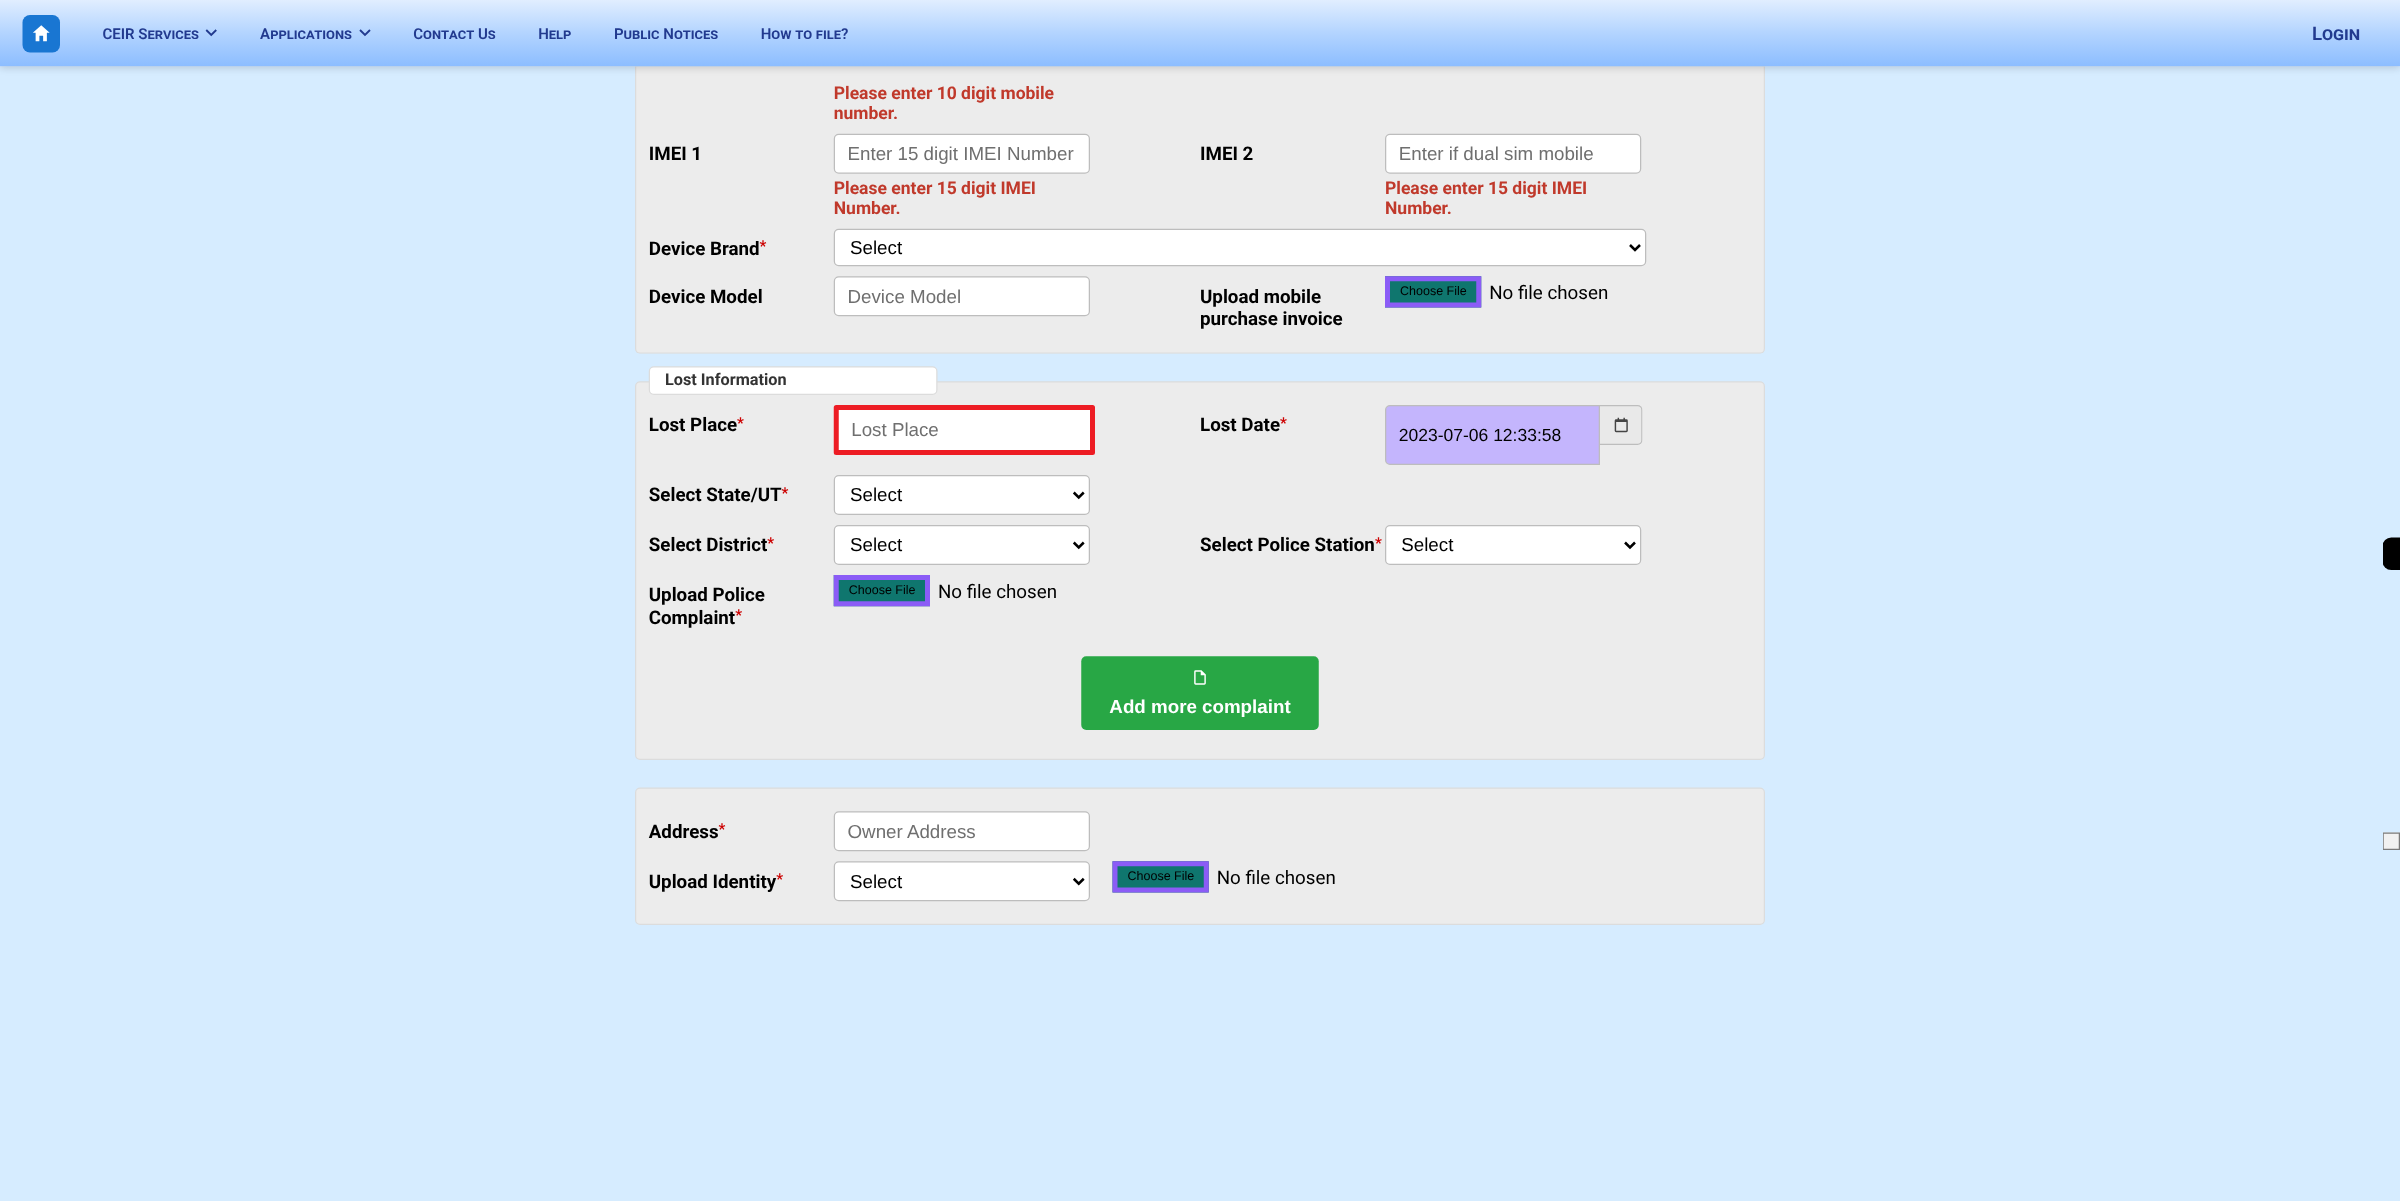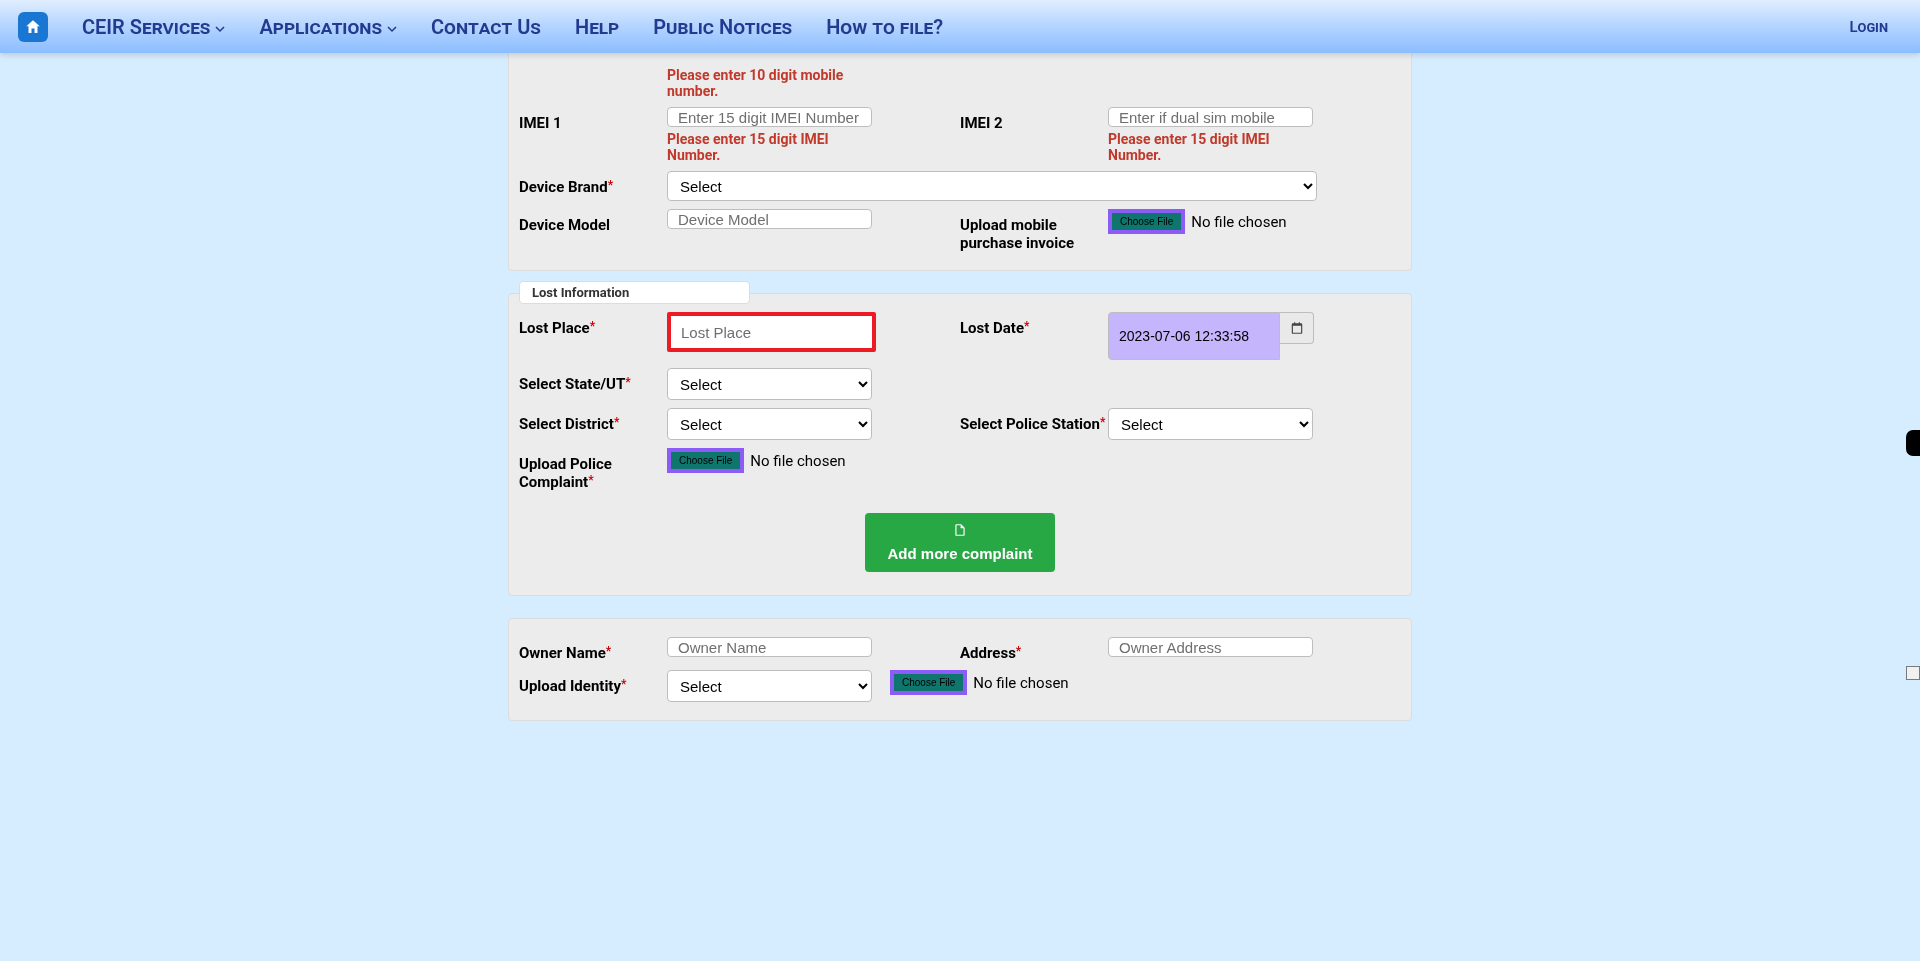--- a/index.html
+++ b/index.html
@@ -22,21 +22,21 @@
   display: flex; align-items: center; justify-content: center;
   margin-right: 34px;
   cursor: pointer;
 }
 .navbar .home-btn svg { width: 18px; height: 18px; fill: #fff; }
 .nav-items { display: flex; gap: 34px; flex: 1; }
 .nav-item {
   color: #223a8f;
   font-variant: small-caps;
   font-weight: 600;
-  font-size: 20px;
+  font-size: 12px;
   cursor: pointer;
   display: flex; align-items: center; gap: 5px;
 }
 .nav-item .chev { display: inline-block; }
 .login { color: #223a8f; font-variant: small-caps; font-weight: 600; font-size: 15px; cursor: pointer; margin-right: 14px; }
 
 .page-bg {
   background: #d6ecff;
   min-height: calc(100vh - 53px);
   display: flex;
@@ -72,21 +72,21 @@
   min-width: 148px;
   padding-top: 7px;
   font-weight: 700;
   font-size: 15px;
   color: #000;
 }
 .req { color: #c00; font-size: 12px; vertical-align: top; }
 .input-cell { flex: 1; padding-right: 12px; }
 .text-input {
   width: 205px;
-  height: 20px;
+  height: 32px;
   border: 1px solid #bdbdbd;
   border-radius: 4px;
   padding: 0 10px;
   font-size: 15px;
   color: #333;
   background: #fff;
 }
 .text-input::placeholder { color: #6f6f6f; }
 .select-sm {
   width: 205px; height: 32px;
@@ -365,28 +365,20 @@
           <span>Add more complaint</span>
         </button>
       </div>
     </div>
 
     <div class="fieldset">
 
       <div class="row">
         <div class="col">
           <div class="label-cell">
-            <span>Owner Name</span><span class="req">*</span>
-          </div>
-          <div class="input-cell">
-            <input class="text-input" placeholder="Owner Name" style="">
-          </div>
-        </div>
-        <div class="col">
-          <div class="label-cell">
             <span>Address</span><span class="req">*</span>
           </div>
           <div class="input-cell">
             <input class="text-input" placeholder="Owner Address" style="">
           </div>
         </div>
       </div>
 
       <div class="row">
         <div class="col">

